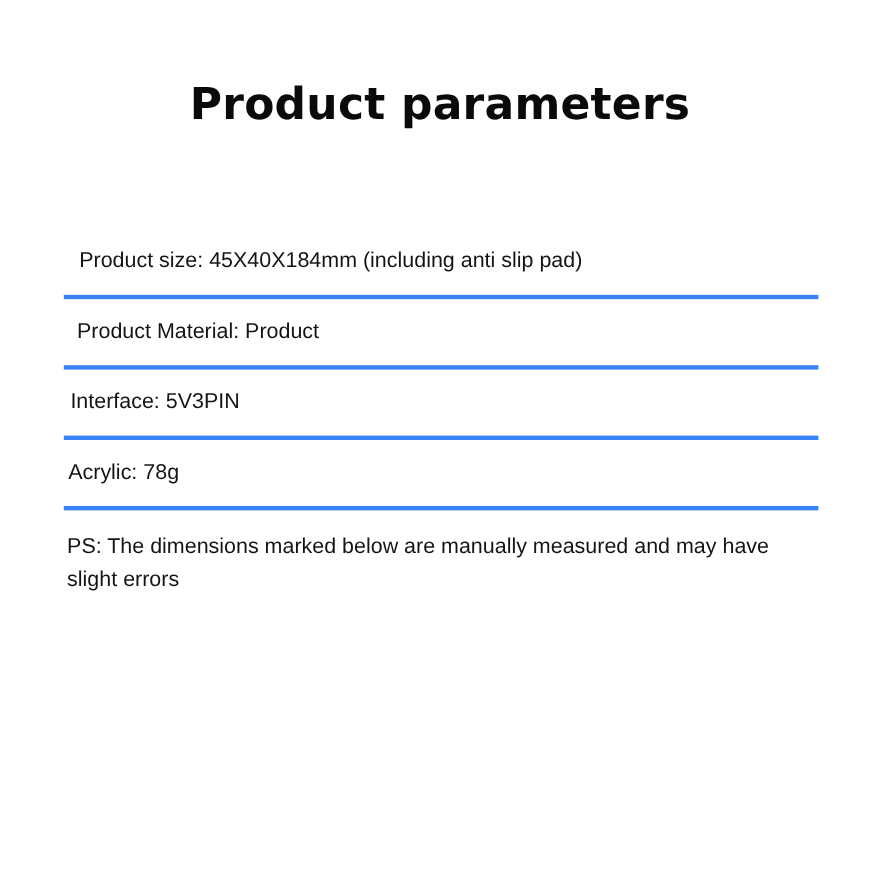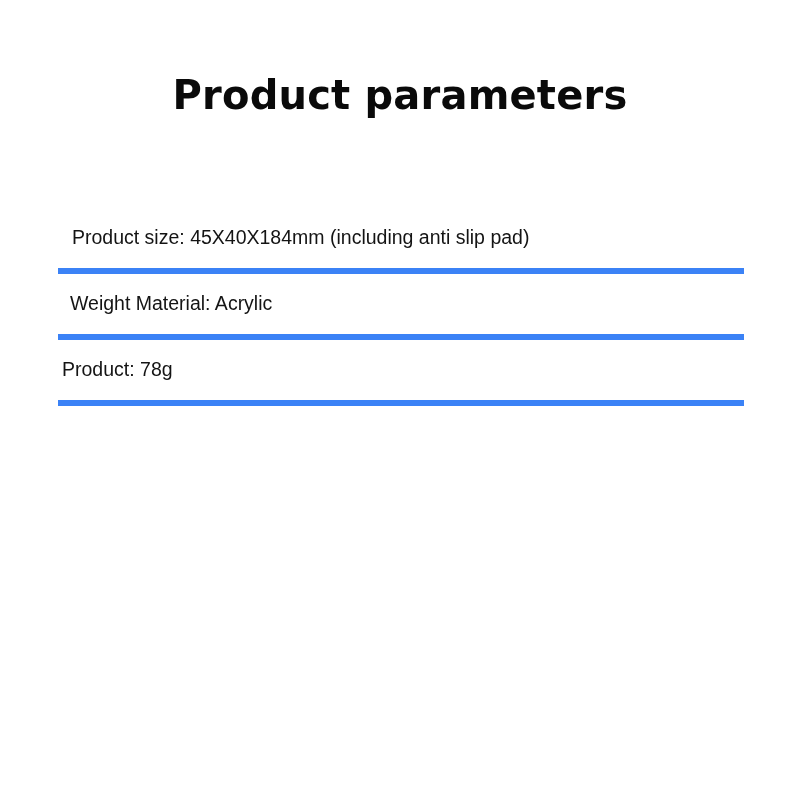--- a/index.html
+++ b/index.html
@@ -38,21 +38,21 @@
     left: 58px;
     width: 686px;
   }
   .spec-row {
     position: relative;
     box-sizing: border-box;
     padding: 14px 2px 16px 2px;
     font-size: 19.5px;
     line-height: 30px;
     color: #141414;
-    border-bottom: 6px solid #3b82f6;
+    border-bottom: 4px solid #3b82f6;
   }
   .spec-row.indent-1 { padding-left: 14px; }
   .spec-row.indent-2 { padding-left: 12px; }
   .spec-row.indent-3 { padding-left: 10px; }
   .spec-row.indent-4 { padding-left: 6px; }
   .spec-row.indent-5 { padding-left: 4px; }
   .spec-row.indent-6 { padding-left: 3px; }
   .spec-row.last {
     border-bottom: none;
     padding-top: 18px;
@@ -62,17 +62,19 @@
 </style>
 </head>
 <body>
 
 <div class="page">
 
   <div class="title">Product parameters</div>
 
   <div class="spec-list">
     <div class="spec-row indent-1">Product size: 45X40X184mm (including anti slip pad)</div>
-    <div class="spec-row indent-2">Weight Material: Acrylic</div>
-    <div class="spec-row indent-5">Product: 78g</div>
+    <div class="spec-row indent-2">Product Material: Product</div>
+    <div class="spec-row indent-4">Interface: 5V3PIN</div>
+    <div class="spec-row indent-5">Acrylic: 78g</div>
+    <div class="spec-row last">PS: The dimensions marked below are manually measured and may have slight errors</div>
   </div>
 
 </div>
 
 </body></html>

